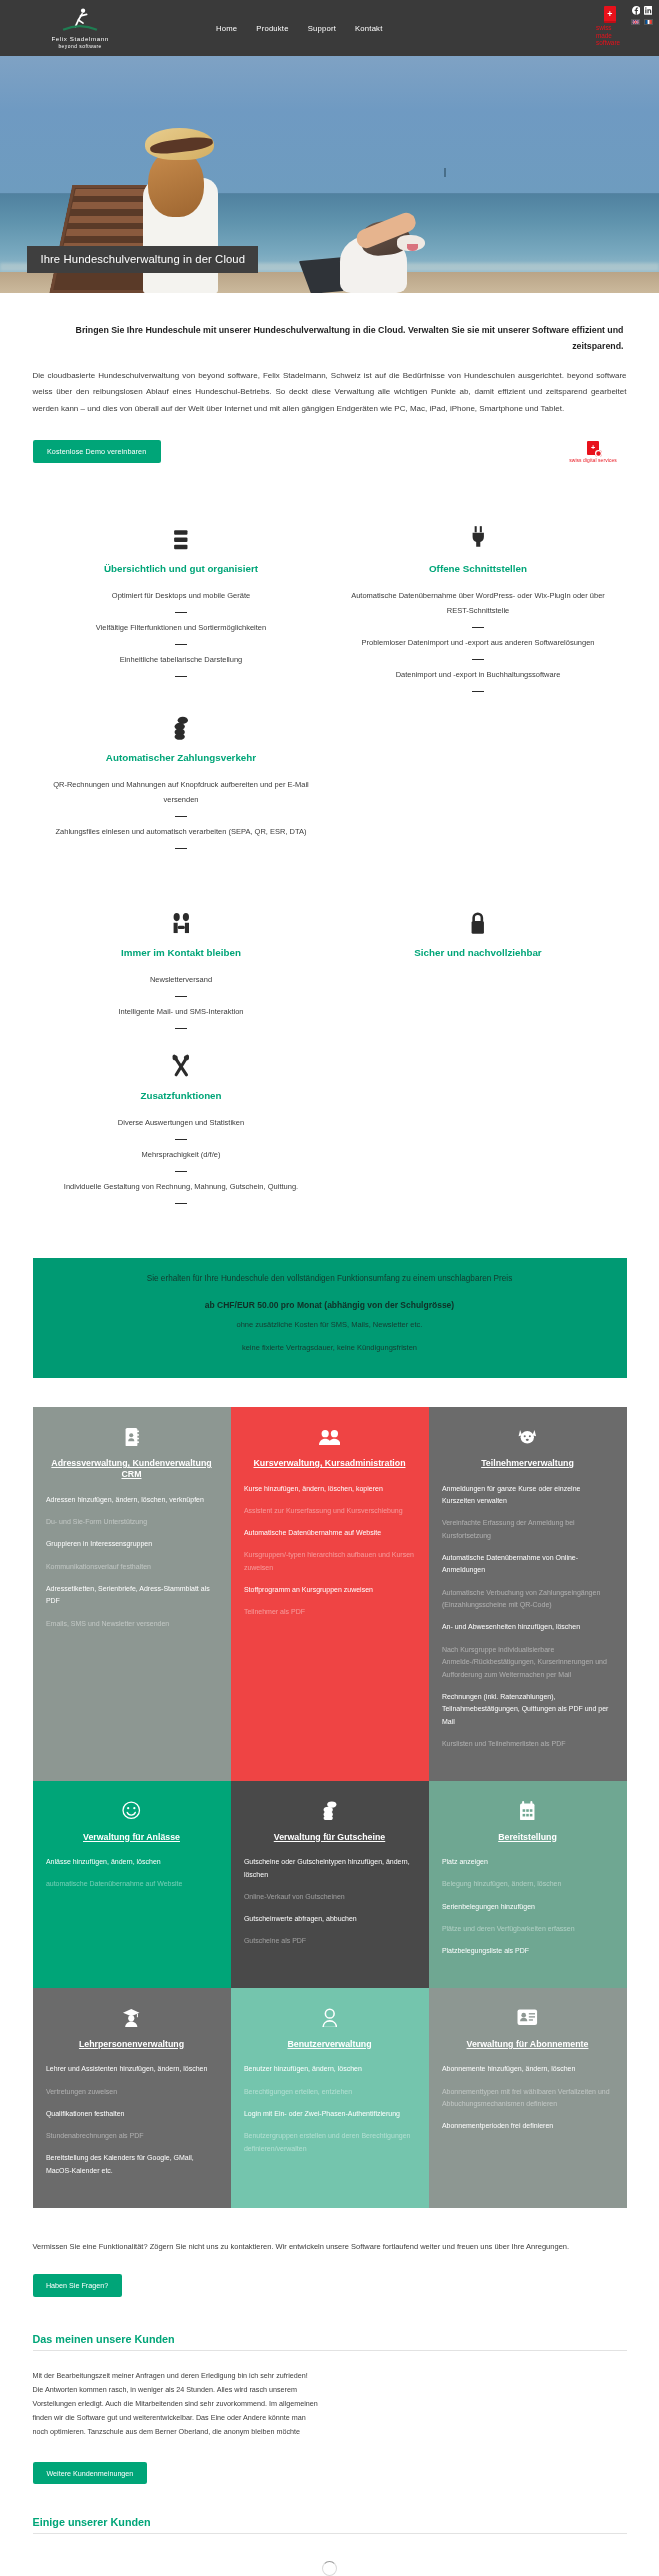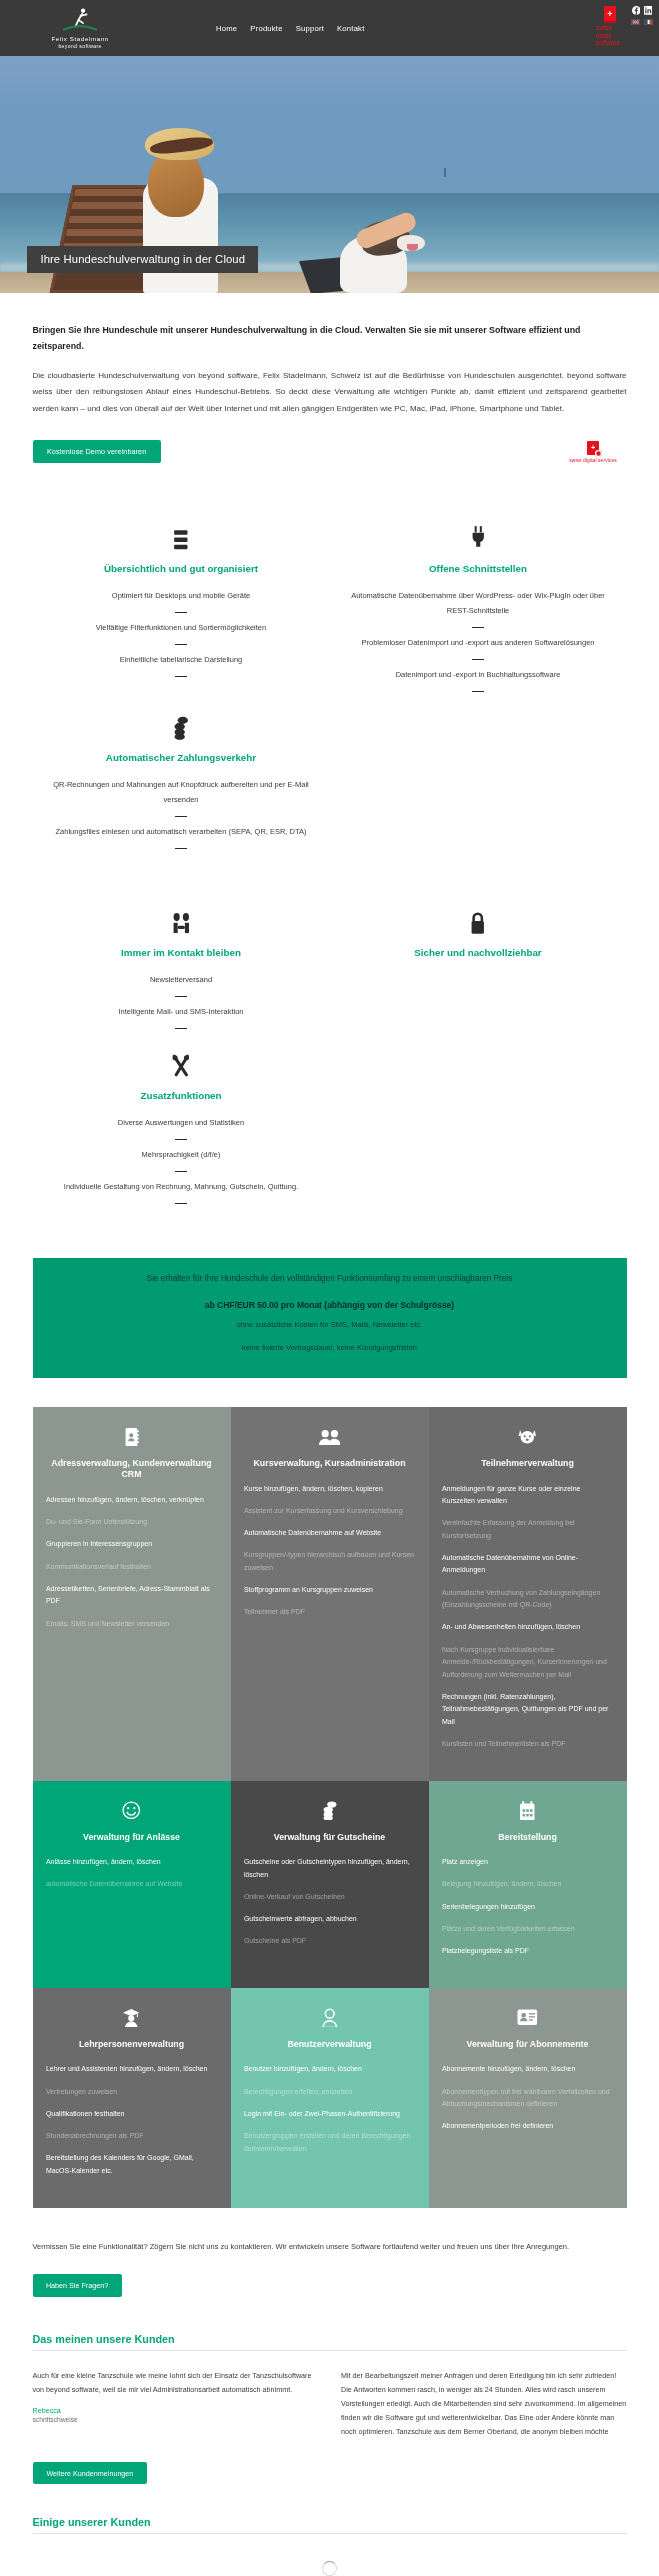--- a/index.html
+++ b/index.html
@@ -13,21 +13,21 @@
   
   .site-header {
     width:659px; height:56px; background:#3a3a3a;
     display:flex; align-items:center; position:relative;
   }
   .logo-block { width:155px; display:flex; flex-direction:column; align-items:center; padding-left:5.2px; }
   .logo-mark { width:40px; height:27px; position:relative; }
   .logo-mark svg { display:block; }
   .logo-name { color:#ffffff; font-size:6.2px; letter-spacing:0.6px; margin-top:1px; }
   .logo-tag { color:#ffffff; font-size:4.9px; letter-spacing:0.5px; margin-top:1.5px; }
-  .main-nav { display:flex; gap:13px; margin-left:61px; }
+  .main-nav { display:flex; gap:19px; margin-left:61px; }
   .nav-link { color:#ffffff; font-size:7.7px; text-decoration:none; letter-spacing:0.2px; }
   .header-right { position:absolute; right:6.2px; top:6.2px; display:flex; align-items:flex-start; gap:7.2px; }
   .swiss-badge { display:flex; flex-direction:column; align-items:center; }
   .swiss-flag {
     width:12.4px; height:15.5px; background:#e8111b; border-radius:1px;
     display:flex; align-items:center; justify-content:center; color:#fff;
     font-size:8.8px; line-height:1; font-weight:bold; position:relative;
   }
   .swiss-flag::after { content:""; position:absolute; bottom:-1.5px; left:0; width:12.4px; height:2.1px; background:#c00d16; border-radius:0 0 1px 1px; }
   .swiss-text { color:#e8111b; font-size:6.4px; line-height:1.15; text-align:left; margin-top:2.6px; width:28px; }
@@ -96,21 +96,21 @@
   }
   .hero-caption {
     position:absolute; left:27px; bottom:19.6px;
     background:#3f3f3f; color:#ffffff;
     padding:7.7px 12.4px 8.2px 13.4px; font-size:11.3px; letter-spacing:0.1px;
   }
   
   .intro { width:659px; padding:30px 0 0 0; }
   .wrap { width:594px; margin:0 auto; }
   .intro-lead {
-    font-size:8.8px; font-weight:bold; line-height:1.8; color:#1f1f1f; width:591px;
+    font-size:8.8px; font-weight:bold; line-height:1.8; color:#1f1f1f; width:591px;text-align:right;
   }
   .intro-body {
     font-size:8px; line-height:2.05; color:#3b3b3b; margin-top:13.4px; text-align:justify;
   }
   .cta-row { display:flex; align-items:flex-end; justify-content:space-between; margin-top:23px; }
   .btn-demo {
     display:inline-block; background:#00a578; color:#ffffff; font-size:7.2px;
     padding:6.7px 14.4px; border:none; border-radius:2.1px; cursor:pointer; letter-spacing:0.1px;
   }
   .sds { display:flex; flex-direction:column; align-items:center; width:67px; }
@@ -139,27 +139,27 @@
   .price-head { font-size:8.2px; line-height:1.75; color:#123a2e; }
   .price-main { font-size:8.5px; font-weight:bold; margin-top:13.4px; color:#0f2f26; }
   .price-sub { font-size:7.5px; line-height:1.95; margin-top:8.2px; color:#163b31; }
   
   .tiles { width:594px; margin:29px auto 0; display:grid; grid-template-columns:repeat(3,1fr); }
   .tile { padding:15.5px 13.4px 20.6px; color:#ffffff; }
   .tile-ico { height:28px; display:flex; align-items:center; justify-content:center; }
   .tile-ico svg { display:block; }
   .tile-title {
     font-size:8.8px; font-weight:bold; text-align:center; line-height:1.28;
-    margin-top:7.2px; hyphens:auto;
+    margin-top:7.2px; hyphens:auto;text-decoration:underline;
   }
   .tile-list { margin-top:13.4px; }
   .tile-item { font-size:7px; line-height:1.78; margin-bottom:9.8px; }
   .tile-item.dim { opacity:.45; }
   .c-gray   { background:#8d9792; }
-  .c-mint   { background:#737373; }
+  .c-mint   { background:#ef4444; }
   .c-dkgray { background:#6b6b6b; }
   .c-green  { background:#00a578; }
   .c-char   { background:#494949; }
   .c-sage   { background:#6fa792; }
   .c-gray2  { background:#6b6b6b; }
   .c-mint2  { background:#74c5ad; }
   .c-gray3  { background:#8d9792; }
   
   .outro { width:594px; margin:31px auto 0; }
   .outro p { font-size:7.5px; line-height:2.0; color:#3b3b3b; }
@@ -618,25 +618,20 @@
 <section class="outro">
   <p>Vermissen Sie eine Funktionalität? Zögern Sie nicht uns zu kontaktieren. Wir entwickeln unsere Software fortlaufend weiter und freuen uns über Ihre Anregungen.</p>
   <button class="btn-faq">Haben Sie Fragen?</button>
 </section>
 
 
 <h2 class="testi-head">Das meinen unsere Kunden</h2>
 <div class="testi-rule"></div>
 <section class="testi">
   <div>
-    <p>Auch für eine kleine Tanzschule wie meine lohnt sich der Einsatz der Tanzschulsoftware von beyond software, weil sie mir viel Administrationsarbeit automatisch abnimmt.</p>
-    <div class="testi-author">Rebecca</div>
-    <div class="testi-role">schrittschweise</div>
-  </div>
-  <div>
     <p>Mit der Bearbeitungszeit meiner Anfragen und deren Erledigung bin ich sehr zufrieden! Die Antworten kommen rasch, in weniger als 24 Stunden. Alles wird rasch unserem Vorstellungen erledigt. Auch die Mitarbeitenden sind sehr zuvorkommend. Im allgemeinen finden wir die Software gut und weiterentwickelbar. Das Eine oder Andere könnte man noch optimieren. Tanzschule aus dem Berner Oberland, die anonym bleiben möchte</p>
   </div>
 </section>
 <button class="btn-more">Weitere Kundenmeinungen</button>
 
 
 <h2 class="cust-head">Einige unserer Kunden</h2>
 <div class="cust-rule"></div>
 <div class="spinner-wrap">
   <div class="spinner"></div>

